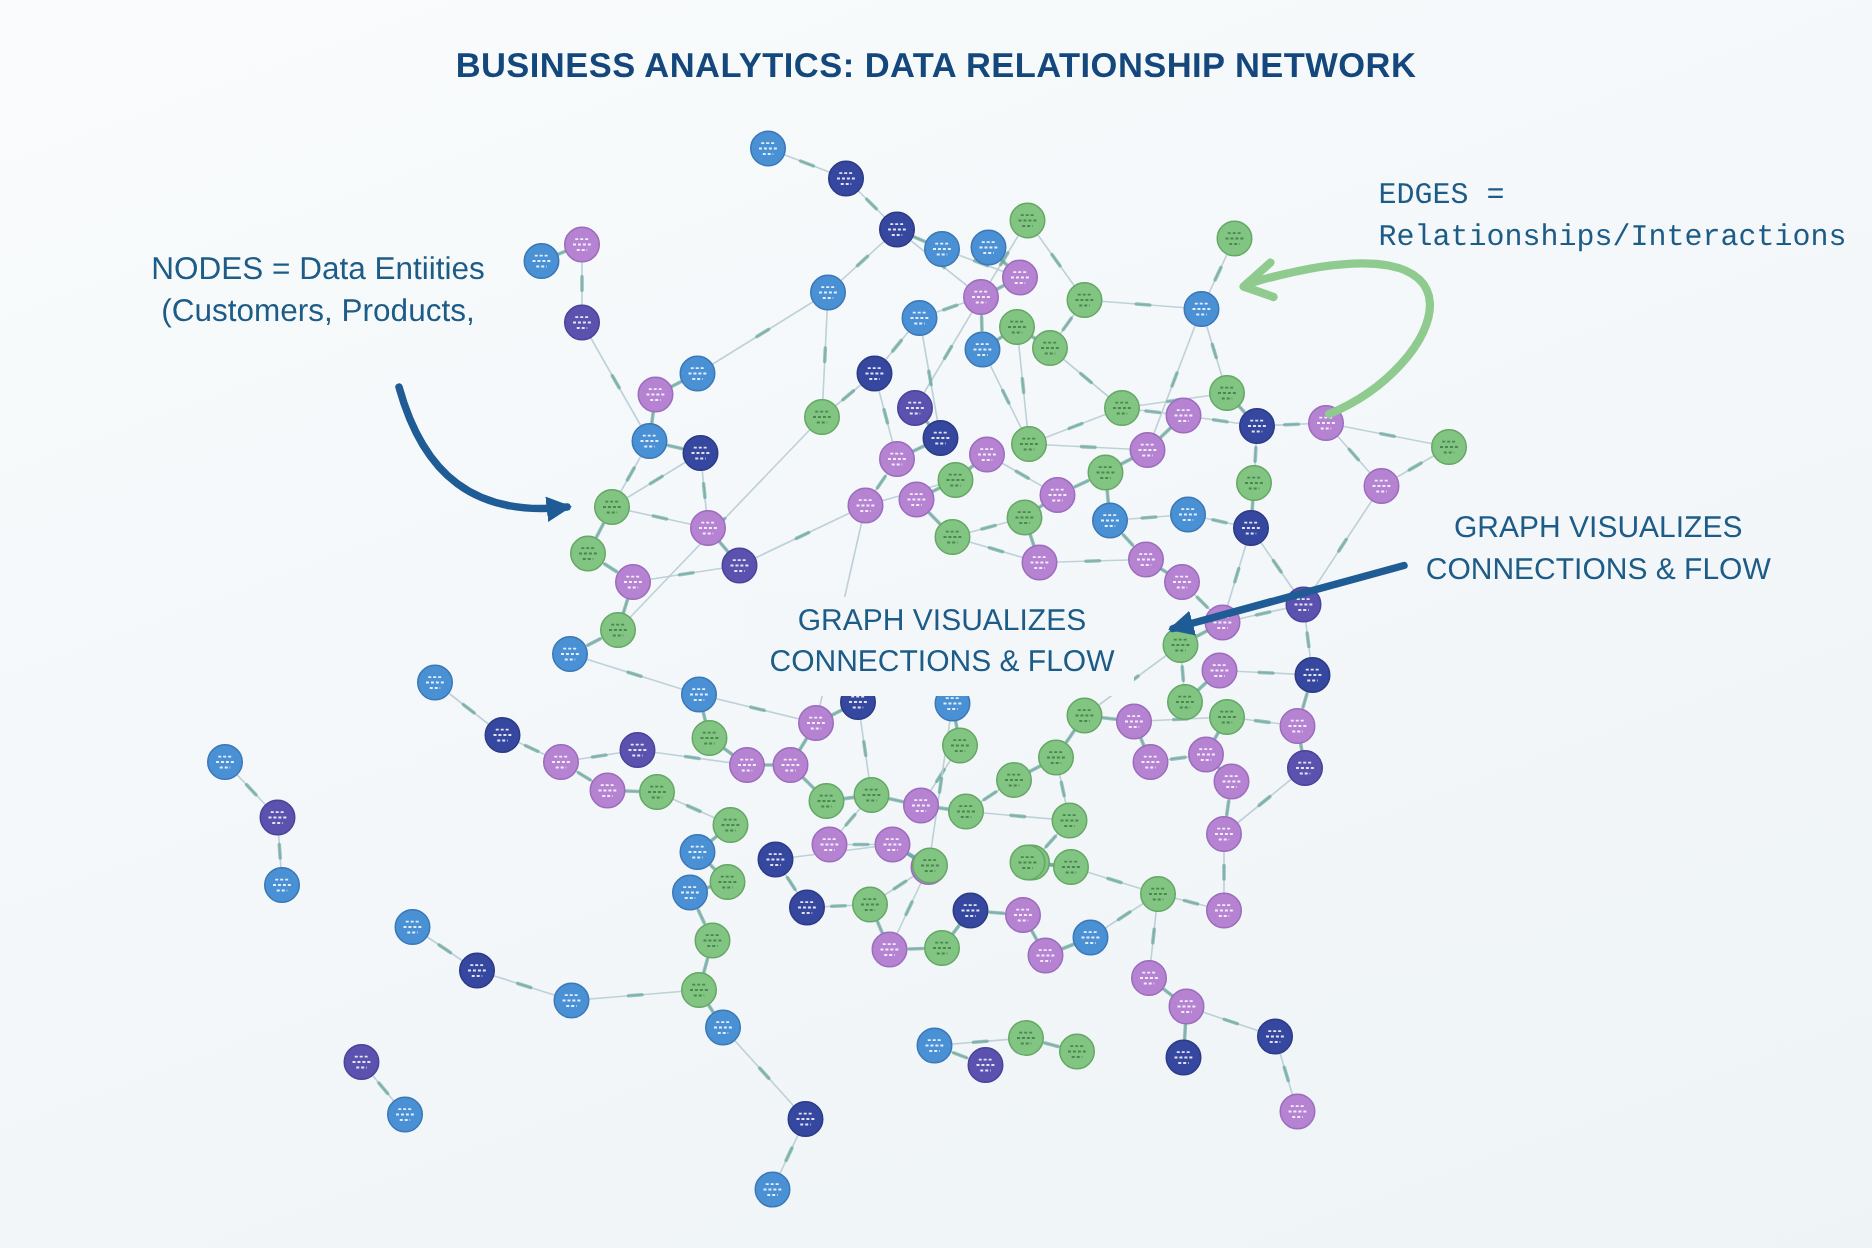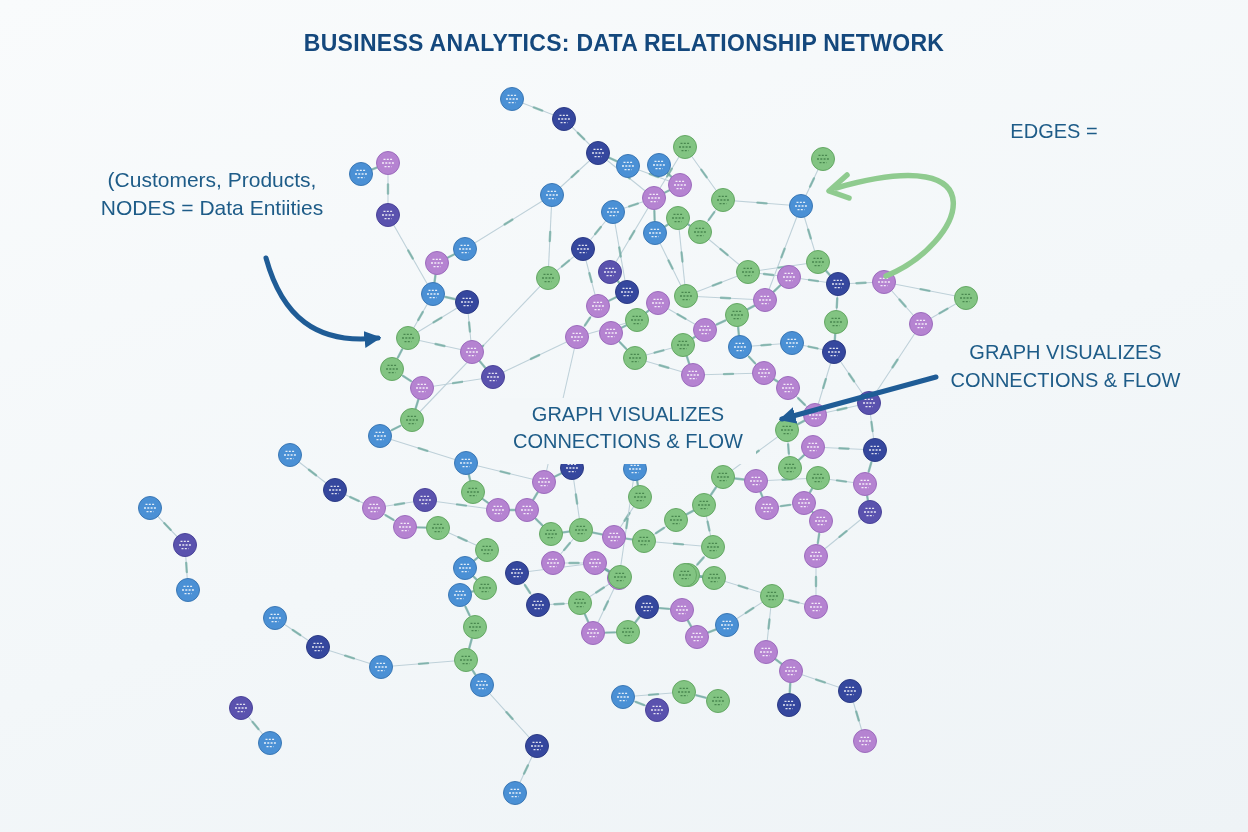--- a/index.html
+++ b/index.html
@@ -10,22 +10,22 @@
   }
   #stage{position:absolute;inset:0;width:1248px;height:600px;}
   svg#net-svg{position:absolute;left:0;top:0;}
   .note{position:absolute;color:#1e5c88;}
   .title{
     position:absolute;top:30px;left:0;width:1248px;text-align:center;
     font-size:23px;font-weight:bold;letter-spacing:.3px;color:#14487d;
   }
   .nodes-note{left:88px;top:166px;width:248px;text-align:center;
     font-size:21px;line-height:28px;}
-  .edges-note{left:919px;top:117px;width:270px;text-align:center;
-    font-size:20px;line-height:28px;}
+  .edges-note{left:919px;top:117px;width:270px;text-align:left;
+    font-size:20px;line-height:28px;font-family:Liberation Mono, monospace;}
   .center-note{left:500px;top:398px;width:256px;text-align:center;
     font-size:20px;line-height:27px;background:#f3f7f9;padding:3px 0 9px 0;}
   .right-note{left:938px;top:338px;width:255px;text-align:center;
     font-size:20px;line-height:28px;}
   .line{display:block;}
 </style>
 </head>
 <body>
 
 <div id="stage">
@@ -1225,26 +1225,27 @@
         <path d="M 266 258 C 282 316 316 345 378 338" fill="none" stroke="#1f5c96" stroke-width="5" stroke-linecap="round" marker-end="url(#tri-navy)"></path>
         <path d="M 886 276 C 964 244 1004 140 836 188" fill="none" stroke="#8fcb8f" stroke-width="5.5" stroke-linecap="round"></path>
         <path d="M 847 175 L 829 191 L 849 198" fill="none" stroke="#8fcb8f" stroke-width="5.5" stroke-linecap="round" stroke-linejoin="round"></path>
         <path d="M 936 377 L 782 419" fill="none" stroke="#1f5c96" stroke-width="5" stroke-linecap="round" marker-end="url(#tri-navy)"></path>
       </g>
   </svg>
 
   <div class="title">BUSINESS ANALYTICS: DATA RELATIONSHIP NETWORK</div>
 
   <div class="note nodes-note">
+    <span class="line">NODES = Data Entiities</span>
     <span class="line">(Customers, Products,</span>
-    <span class="line">NODES = Data Entiities</span>
   </div>
 
   <div class="note edges-note">
     <span class="line">EDGES =</span>
+    <span class="line">Relationships/Interactions</span>
   </div>
 
   <div class="note center-note">
     <span class="line">GRAPH VISUALIZES</span>
     <span class="line">CONNECTIONS &amp; FLOW</span>
   </div>
 
   <div class="note right-note">
     <span class="line">GRAPH VISUALIZES</span>
     <span class="line">CONNECTIONS &amp; FLOW</span>

